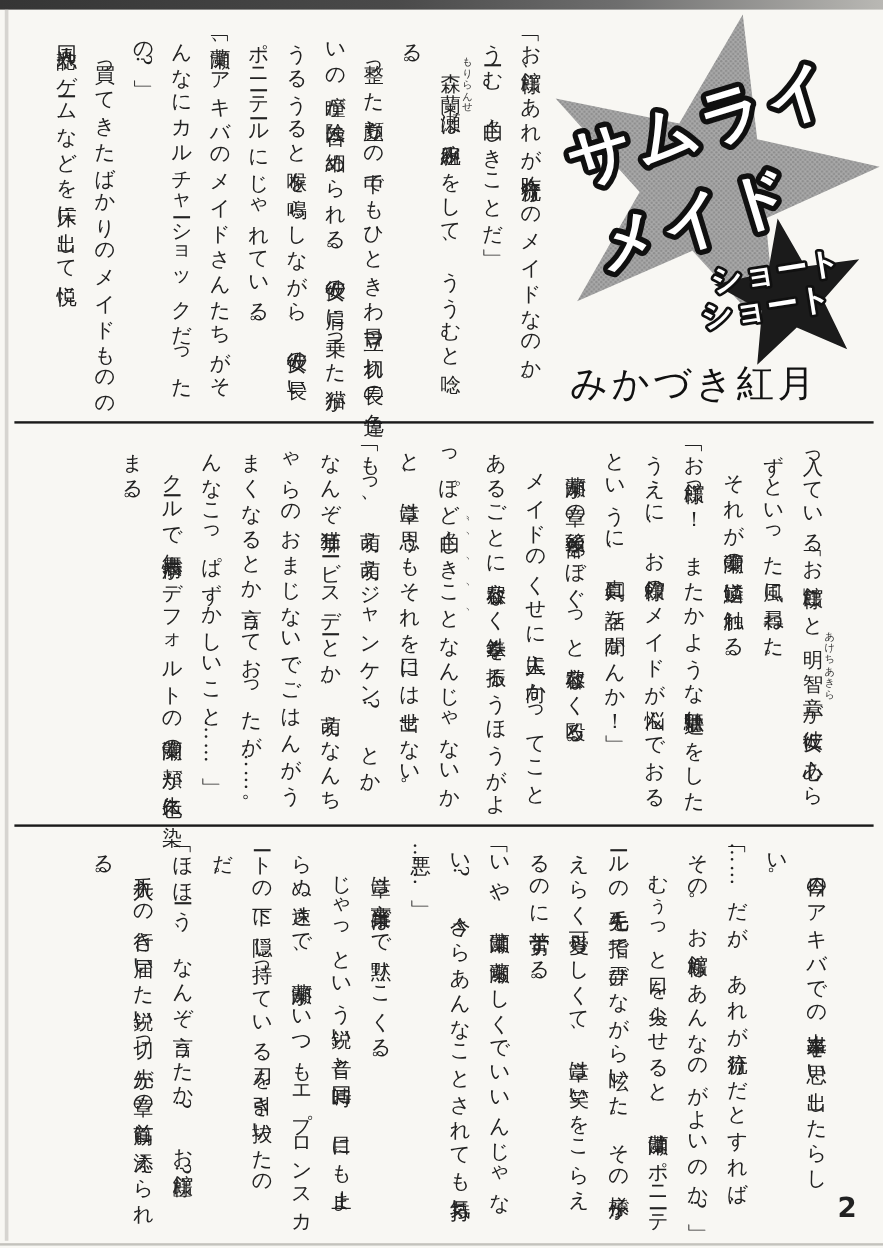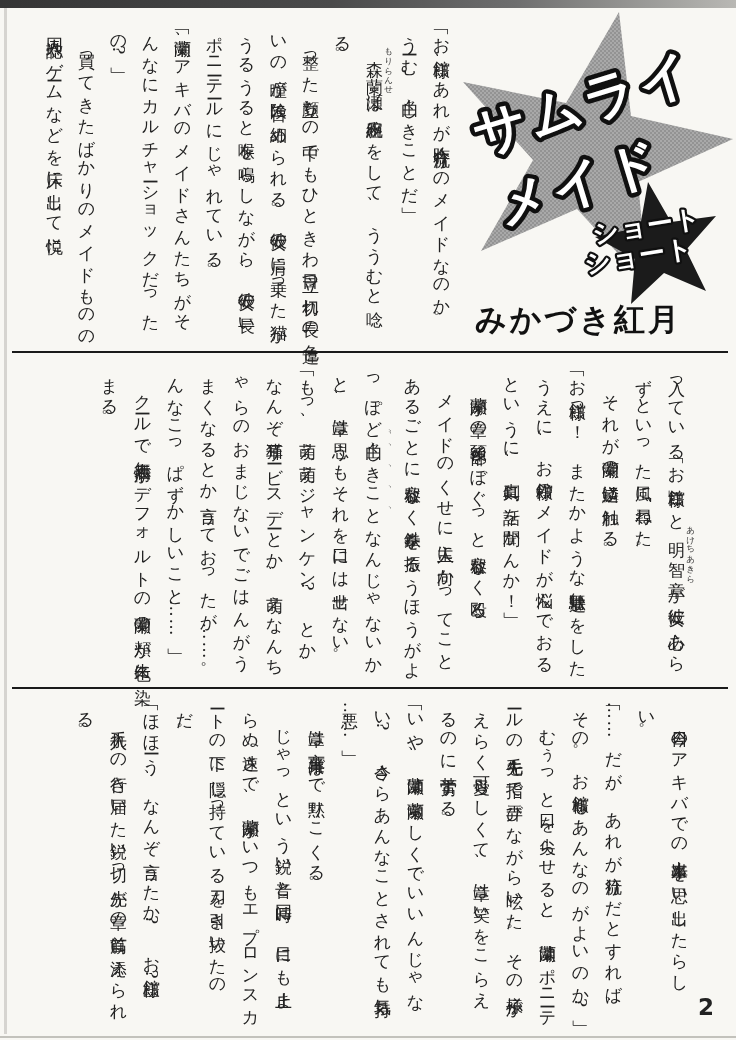--- a/index.html
+++ b/index.html
@@ -52,21 +52,21 @@
     stroke-linejoin:round; paint-order:stroke;
   }
   .t-badge {
     font-family:"DejaVu Sans","Liberation Sans",sans-serif;
     font-weight:bold; font-size:26px; letter-spacing:1px;
     fill:#ffffff; stroke:#101010; stroke-width:4.5px;
     stroke-linejoin:round; paint-order:stroke;
   }
   .author {
     position:absolute; top:293px; right:54px;
-    font-size:31px; font-weight:bold; letter-spacing:3px; color:#111;
+    font-size:31px; font-weight:normal; letter-spacing:3px; color:#111;
     font-family:"DejaVu Serif","Liberation Serif",serif;
   }
   .page-number {
     position:absolute; top:994px; right:22px;
     font-family:"DejaVu Sans","Liberation Sans",sans-serif;
     font-weight:bold; font-size:23px; color:#222;
   }
 </style>
 </head>
 <body>

